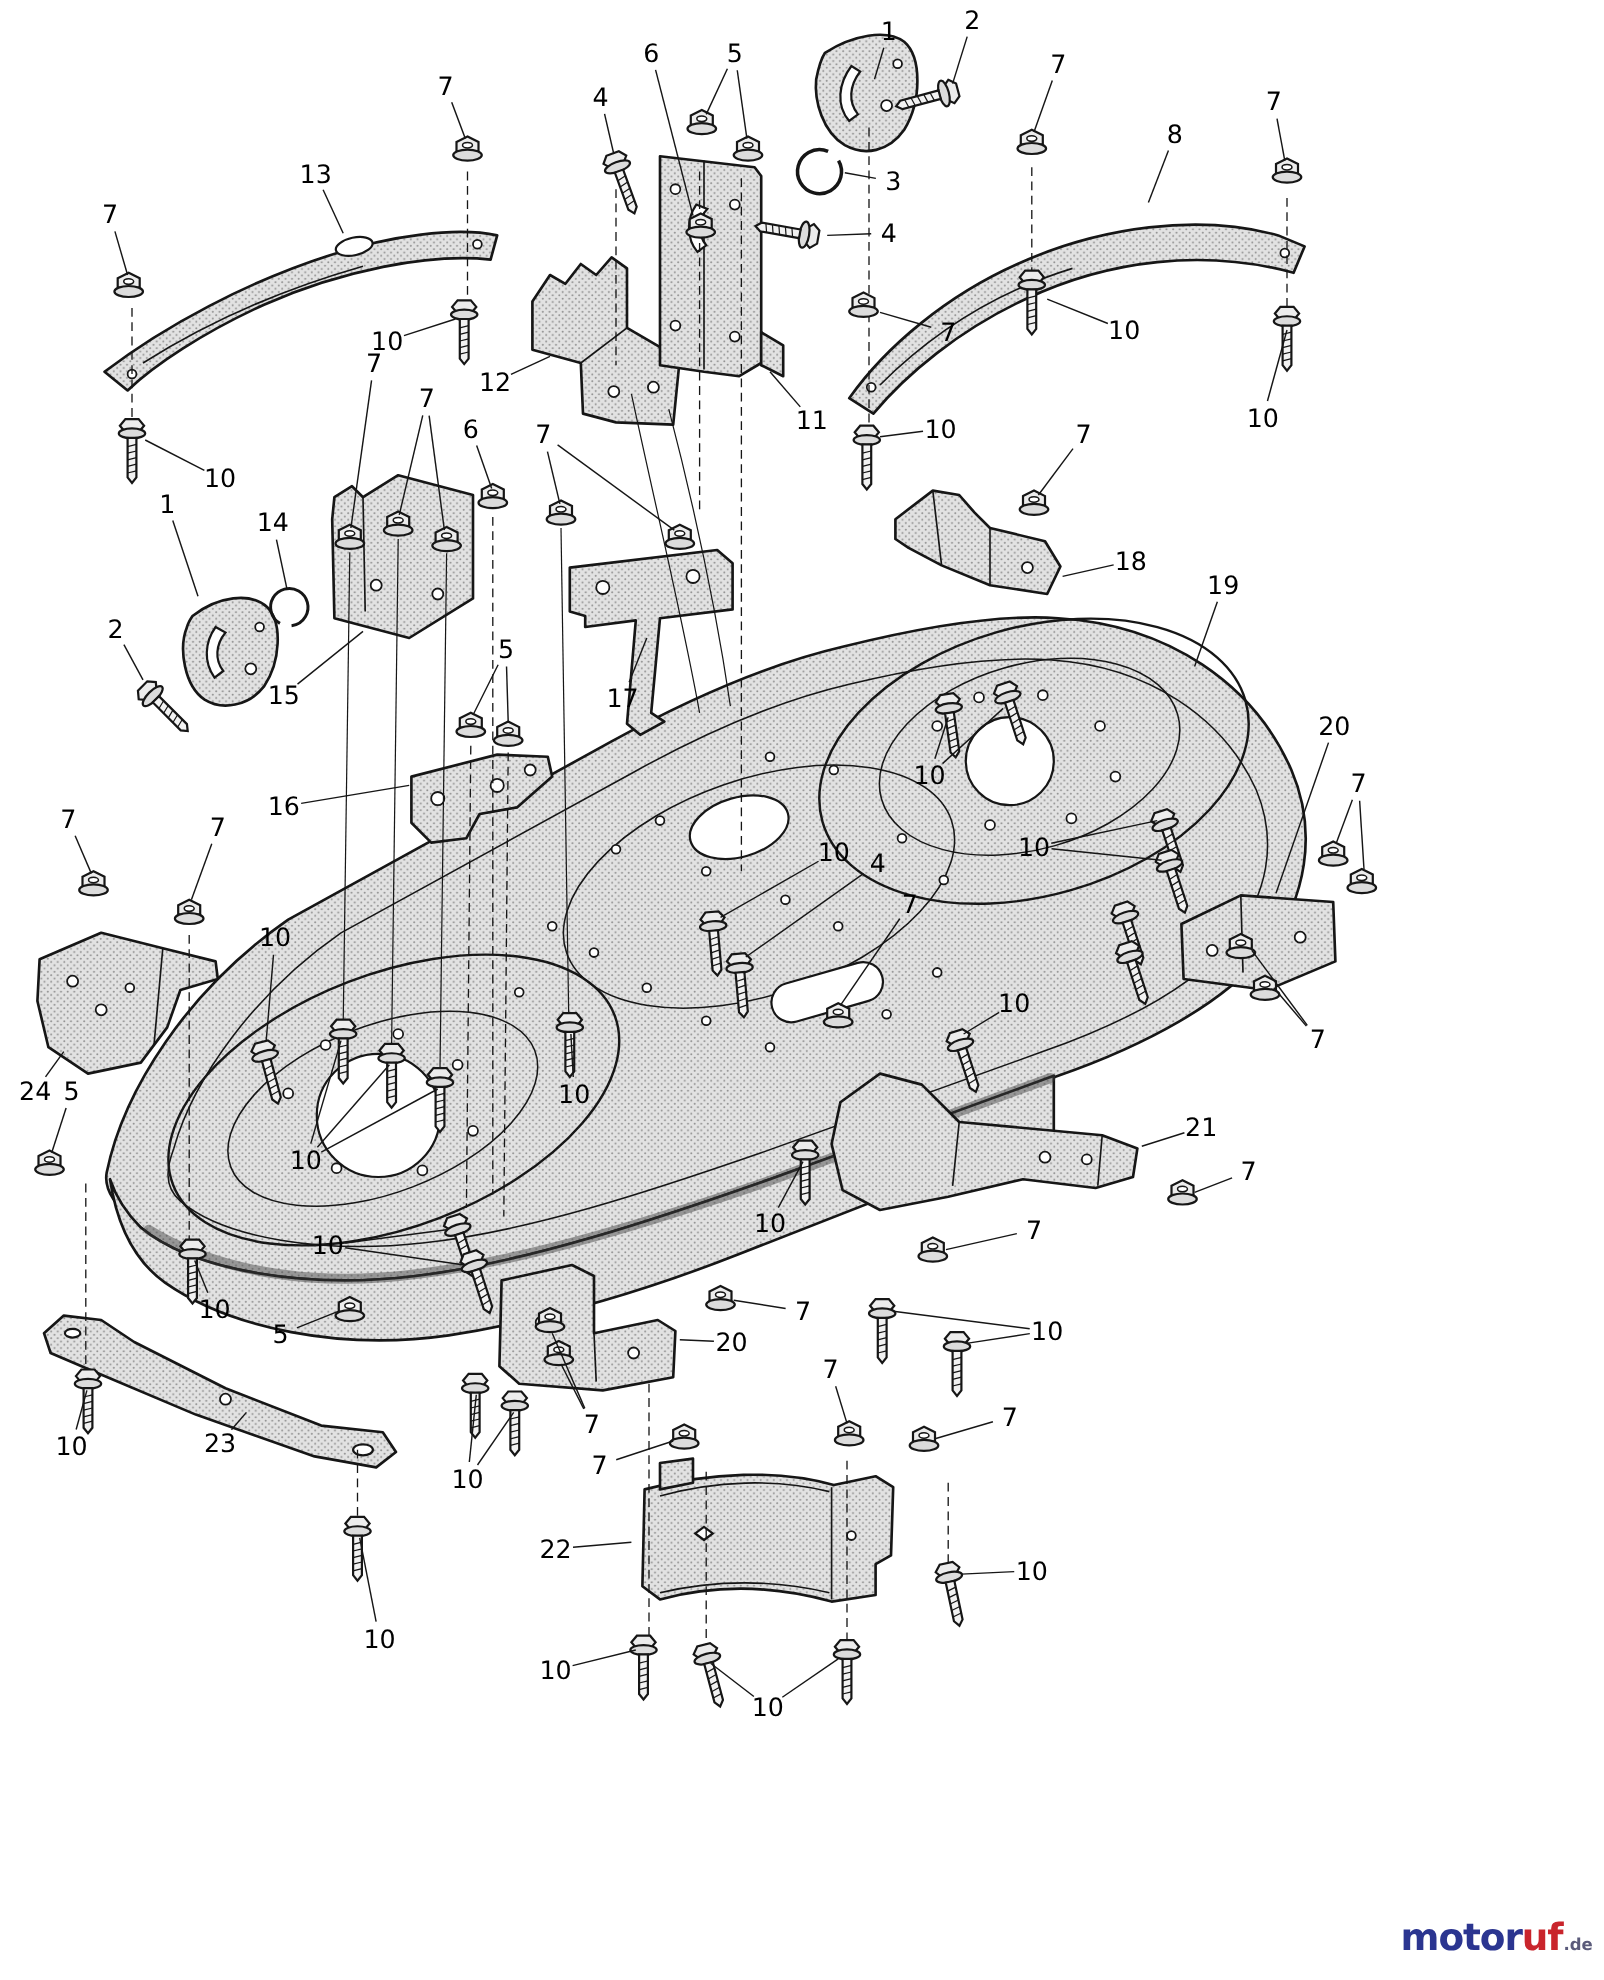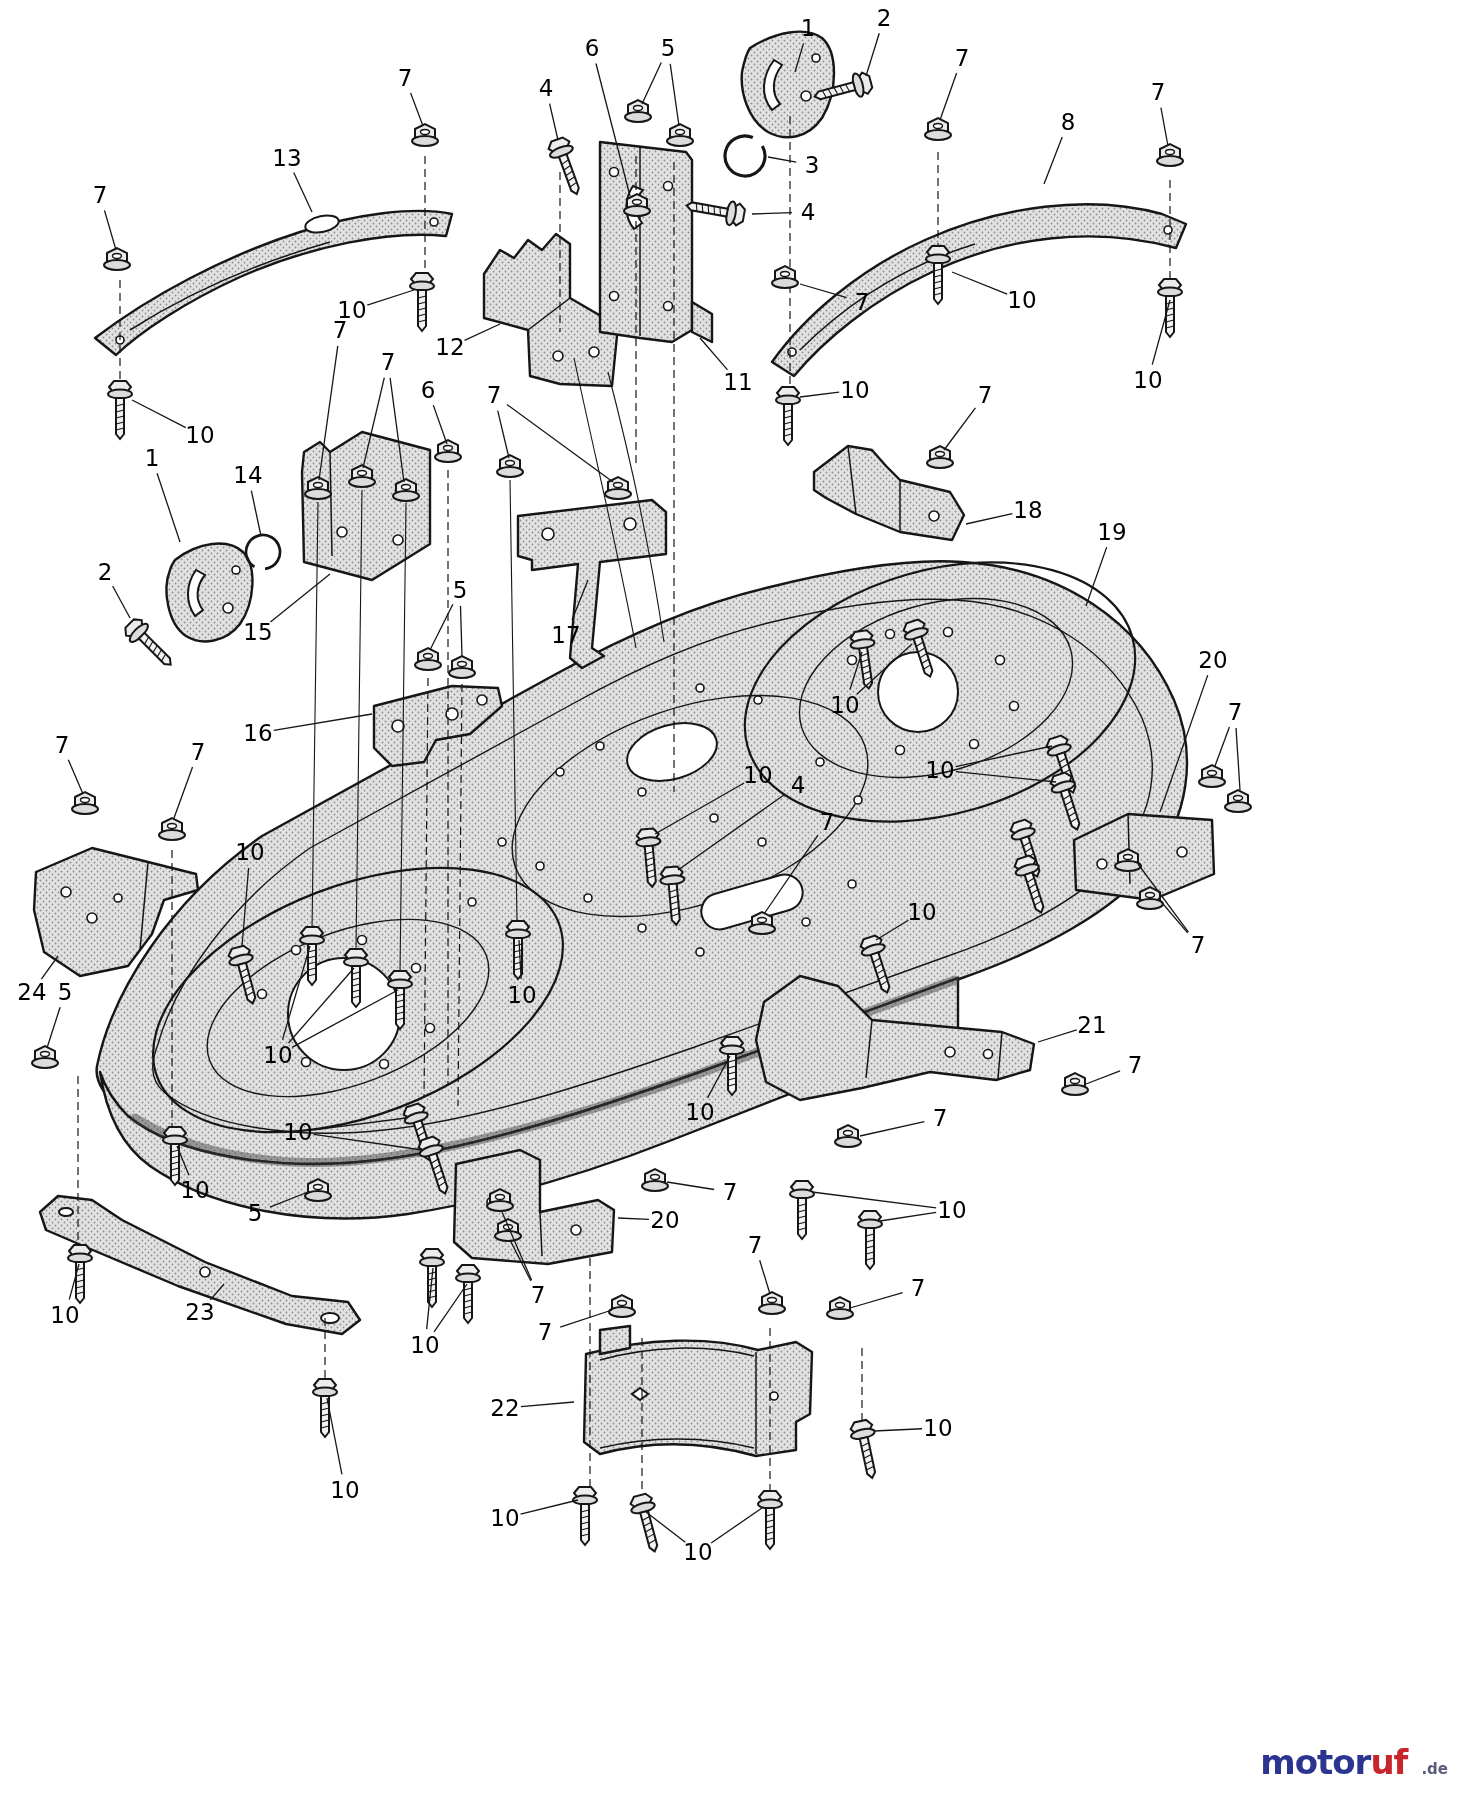--- a/index.html
+++ b/index.html
@@ -13,21 +13,21 @@
   .dot{fill:#fff;stroke:#161616;stroke-width:1.6;}
   .dash{fill:none;stroke:#161616;stroke-width:1.2;stroke-dasharray:8 5;}
   .thin{fill:none;stroke:#161616;stroke-width:1.1;}
   .leader{stroke:#161616;stroke-width:1.3;}
   .shadow{fill:none;stroke:#3c3c3c;stroke-width:9;opacity:.45;stroke-linecap:round;}
   .ringc{fill:none;stroke:#161616;stroke-width:3.2;stroke-dasharray:112 14;}
   .callout{font-family:"DejaVu Sans",sans-serif;font-size:23px;fill:#000;text-anchor:middle;}
   .watermark{position:absolute;right:10px;bottom:18px;display:flex;align-items:baseline;}
   .wm-a{font-weight:bold;font-size:34px;color:#2b3590;letter-spacing:-1px;}
   .wm-b{font-weight:bold;font-size:34px;color:#c9252c;letter-spacing:-1px;}
-  .wm-suffix{font-size:15px;color:#5a5a7a;margin-left:14px;font-weight:bold;}
+  .wm-suffix{font-size:15px;color:#5a5a7a;margin-left:1px;font-weight:bold;}
 </style>
 </head>
 <body>
 
 <div class="page">
   <svg id="exploded-svg" width="1458" height="1800" viewBox="0 0 1458 1800" xmlns="http://www.w3.org/2000/svg" xmlns:xlink="http://www.w3.org/1999/xlink">
     <defs>
       <pattern id="stipple" width="6" height="6" patternUnits="userSpaceOnUse">
         <rect width="6" height="6" fill="#e2e2e2"></rect>
         <circle cx="1.5" cy="1.5" r="0.9" fill="#8f8f8f"></circle>

